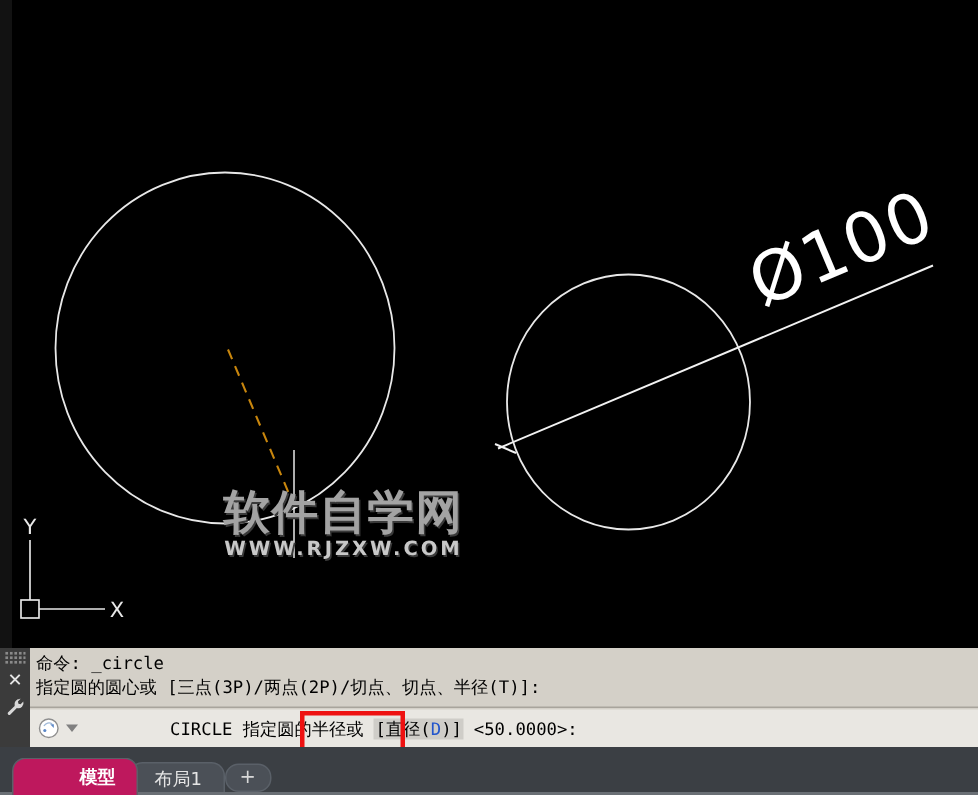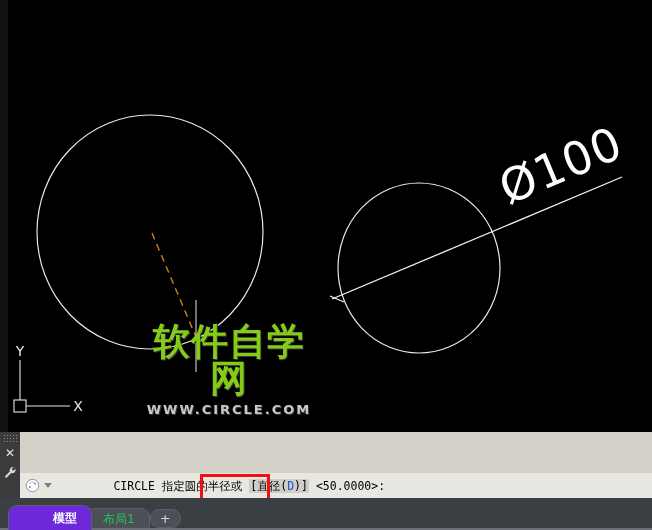--- a/index.html
+++ b/index.html
@@ -53,24 +53,24 @@
     position: absolute;
     left: 143px;
     top: 326px;
     width: 172px;
     pointer-events: none;
     text-align: center;
     line-height: 1;
   }
   #watermark .wm-main {
     display: block;
-    font-family: Liberation Mono, monospace;
-    font-size: 37px;
+    font-family: Liberation Serif, serif;
+    font-size: 31px;
     font-weight: bold;
-    color: #84cc16;
+    color: #a3a3a3;
     letter-spacing: 1px;
     text-shadow: 1px 1px 0 #3a3a3a;
   }
   #watermark .wm-sub {
     display: block;
     margin-top: 3px;
     font-family: "DejaVu Sans", sans-serif;
     font-size: 13px;
     font-weight: bold;
     color: #c8c8c8;
@@ -212,30 +212,30 @@
   }
   .tab {
     position: relative;
     height: 22px;
     padding: 0 14px 0 16px;
     margin-right: -6px;
     display: flex;
     align-items: center;
     font-family: "DejaVu Sans", sans-serif;
     font-size: 12px;
-    color: #22c55e;
+    color: #e5e5e5;
     background: #4b5057;
     border-top-left-radius: 9px;
     border-top-right-radius: 9px;
     border: 1px solid #5a6068;
     border-bottom: none;
     box-sizing: border-box;
   }
   .tab.active {
-    background: #6d28d9;
+    background: #be185d;
     color: #ffffff;
     font-weight: bold;
     height: 25px;
     z-index: 5;
     padding-left: 44px;
   }
   .tab.addtab {
     padding: 0 9px;
     background: #4b5057;
     color: #d8d8d8;
@@ -285,36 +285,40 @@
         <rect x="14" y="400" width="12" height="12" fill="none" stroke="#e8e8e8" stroke-width="1.1"></rect>
         <line x1="26" y1="406" x2="70" y2="406" stroke="#e8e8e8" stroke-width="1.1"></line>
         <line x1="20" y1="400" x2="20" y2="360" stroke="#e8e8e8" stroke-width="1.1"></line>
       </g>
       <text id="ucs-y" x="20" y="356" fill="#e8e8e8" font-family="DejaVu Sans, sans-serif" font-size="14" text-anchor="middle">Y</text>
       <text id="ucs-x" x="78" y="411" fill="#e8e8e8" font-family="DejaVu Sans, sans-serif" font-size="14" text-anchor="middle">X</text>
     </svg>
 
     <div id="watermark">
       <span class="wm-main">软件自学网</span>
-      <span class="wm-sub">WWW.CIRCLE.COM</span>
+      <span class="wm-sub">WWW.RJZXW.COM</span>
     </div>
   </div>
 
   <div id="command-window">
 
     <div id="cmd-sidebar">
       <div id="cmd-grip"></div>
       <div id="cmd-close">✕</div>
       <div id="cmd-wrench">
         <svg width="13" height="13" viewBox="0 0 16 16">
           <path d="M11.2 1.3a4.3 4.3 0 0 0-4.1 5.6L1.6 12.4a1.3 1.3 0 0 0 1.8 1.8l5.5-5.5a4.3 4.3 0 0 0 5.3-5.4l-2.2 2.2-1.8-.4-.4-1.8 2.2-2.2a4.4 4.4 0 0 0-.8-.1z" fill="#d8d8d8"></path>
         </svg>
       </div>
     </div>
 
+    <div id="cmd-history">
+      <div class="cmd-line">命令: _circle</div>
+      <div class="cmd-line">指定圆的圆心或 [三点(3P)/两点(2P)/切点、切点、半径(T)]:</div>
+    </div>
 
     <div id="cmd-input-row">
       <span id="cmd-prompt-icon">
         <svg width="15" height="15" viewBox="0 0 16 16">
           <circle cx="8" cy="8" r="6.6" fill="#ffffff" stroke="#8e8e8e" stroke-width="1"></circle>
           <circle cx="5.2" cy="9.6" r="1.1" fill="#5b87c7"></circle>
           <path d="M9 5.2 L11.6 5.2 L11.6 7.8 Z" fill="#5b87c7"></path>
           <path d="M4.6 6.4 A4 4 0 0 1 10.4 4.9" fill="none" stroke="#9fb9d8" stroke-width="0.9"></path>
         </svg>
       </span>

